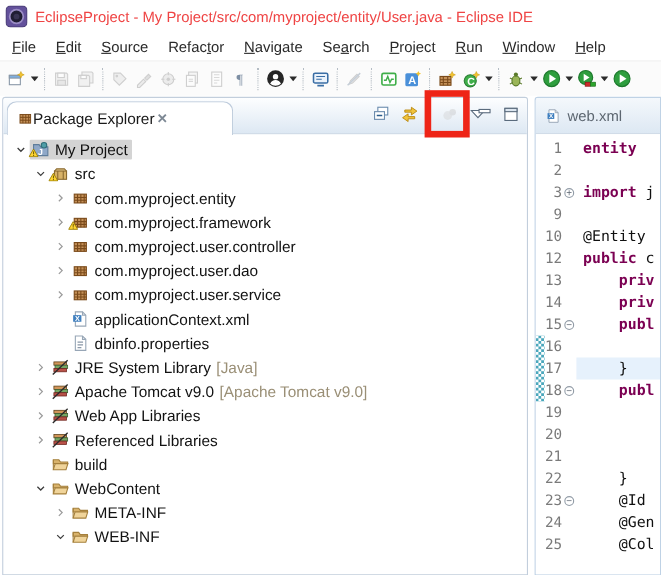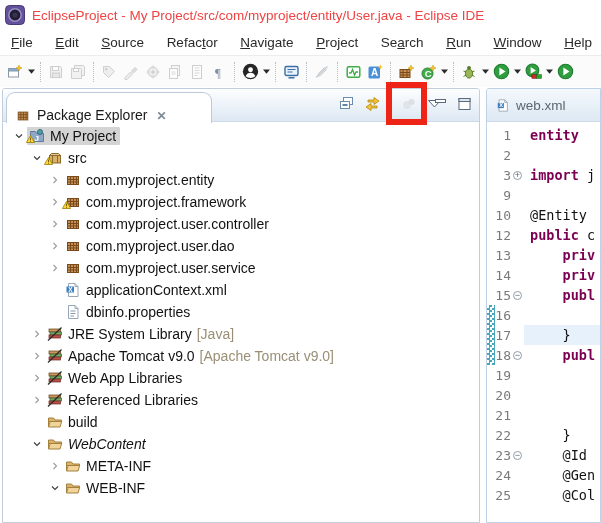--- a/index.html
+++ b/index.html
@@ -5,38 +5,38 @@
   * { box-sizing: border-box; }
   html,body { margin:0; padding:0; }
   body {
     width:601px; height:523px; overflow:hidden; position:relative;
     background:#ffffff; font-family:"Liberation Sans", sans-serif;
   }
   
   .titlebar { height:30px; display:flex; align-items:center; gap:7px; padding-left:5px; background:#fff; }
   .title-text { font-size:13.5px; color:#ef4444; white-space:nowrap; }
   
-  .menubar { height:26px; display:flex; align-items:center; padding-left:2px; background:#fff; border-bottom:1px solid #ececec;justify-content:space-between; }
+  .menubar { height:26px; display:flex; align-items:center; padding-left:2px; background:#fff; border-bottom:1px solid #ececec; }
   .menu-item { padding:3px 9px; font-size:13.5px; color:#2a2a2a; }
   .menu-item u { text-decoration:underline; }
   
   .toolbar { height:31px; display:flex; align-items:center; padding-left:4px; background:#fbfbfb; overflow:hidden; }
   .tb-sep { width:1px; height:20px; border-left:1px dotted #b4bcc4; margin:0 4px; flex:none; }
   .tb-btn { width:22px; height:24px; display:flex; align-items:center; justify-content:center; flex:none; }
   .tb-btn.disabled { opacity:.45; filter:grayscale(60%); }
   .tb-caret { width:10px; display:flex; align-items:center; justify-content:center; flex:none; }
   
   .left-panel { position:absolute; left:2px; top:88px; width:478px; height:435px;
     background:#fff; border:1px solid #c2cedc; border-radius:3px 3px 0 0; overflow:hidden; }
   .right-panel { position:absolute; left:486px; top:88px; width:115px; height:435px;
     background:#fff; border:1px solid #bfd2e5; border-radius:3px 0 0 0; overflow:hidden; }
   .view-header { position:relative; height:33px; background:linear-gradient(#fdfeff,#dde8f3); border-bottom:1px solid #cdd9e6; }
   .pe-tab { position:absolute; left:3px; top:3px; height:31px; width:206px; background:#fff;
     border:1px solid #bccadb; border-bottom:none; border-radius:9px 9px 0 0;
-    display:flex; align-items:flex-end; gap:7px; padding:0 9px; font-size:14px; color:#1a1a1a; }
+    display:flex; align-items:center; padding:0 9px; font-size:14px; color:#1a1a1a; }
   .pe-close { color:#7d8894; font-size:12px; font-weight:bold; margin-left:2px; }
   .pe-toolbar { position:absolute; right:36px; top:4px; display:flex; align-items:center; gap:7px; }
   .pe-winbtns { position:absolute; right:6px; top:4px; display:flex; align-items:center; gap:6px; }
   .vt-btn { width:18px; height:22px; display:flex; align-items:center; justify-content:center; }
   .vt-btn.disabled { opacity:.4; filter:grayscale(80%); }
   .vt-sep { width:1px; height:16px; background:#9fb0c2; margin:0 2px; }
   
   .tree { padding-top:3px; height:401px; overflow:hidden; }
   .tree-row { display:flex; align-items:center; height:22px; font-size:14px; color:#121212; white-space:nowrap; }
   .expander { width:16px; height:16px; flex:none; display:flex; align-items:center; justify-content:center; }
@@ -78,22 +78,22 @@
   </span>
   <span class="title-text">EclipseProject - My Project/src/com/myproject/entity/User.java - Eclipse IDE</span>
 </div>
 
 <div class="menubar">
     <span class="menu-item"><u>F</u>ile</span>
     <span class="menu-item"><u>E</u>dit</span>
     <span class="menu-item"><u>S</u>ource</span>
     <span class="menu-item">Refac<u>t</u>or</span>
     <span class="menu-item"><u>N</u>avigate</span>
+    <span class="menu-item">Se<u>a</u>rch</span>
     <span class="menu-item"><u>P</u>roject</span>
-    <span class="menu-item">Se<u>a</u>rch</span>
     <span class="menu-item"><u>R</u>un</span>
     <span class="menu-item"><u>W</u>indow</span>
     <span class="menu-item"><u>H</u>elp</span>
   </div>
 
 <div class="toolbar">
     <span class="tb-btn">
       <svg width="16" height="16" viewBox="0 0 16 16">
         <rect x="1.5" y="4.5" width="10" height="8.5" fill="#fff" stroke="#8a98a8"></rect>
         <rect x="1.5" y="4.5" width="10" height="2.5" fill="#7fb0e0" stroke="#8a98a8"></rect>
@@ -524,21 +524,21 @@
         <span class="expander"></span>
         <span class="row-inner">
           <span class="tree-icon"><svg width="16" height="16" viewBox="0 0 16 16">
               <path d="M1.5 4h5l1.5 2h6.5v1.5h-13z" fill="#d9b36c" stroke="#a5803c"></path>
               <path d="M1.5 13h11.5l1.7-5.5H3.2z" fill="#f0d49a" stroke="#a5803c"></path>
               <path d="M1.5 13V4" stroke="#a5803c"></path>
             </svg></span>
           <span>build</span>
         </span>
       </div>
-      <div class="tree-row" style="padding-left: 26px; font-style: italic;">
+      <div class="tree-row" style="padding-left: 26px;">
         <span class="expander">
           <svg width="12" height="12" viewBox="0 0 16 16">
             <path d="M4 6l4 4 4-4" fill="none" stroke="#3c3c3c" stroke-width="1.5"></path>
           </svg>
         </span>
         <span class="row-inner">
           <span class="tree-icon"><svg width="16" height="16" viewBox="0 0 16 16">
               <path d="M1.5 4h5l1.5 2h6.5v1.5h-13z" fill="#d9b36c" stroke="#a5803c"></path>
               <path d="M1.5 13h11.5l1.7-5.5H3.2z" fill="#f0d49a" stroke="#a5803c"></path>
               <path d="M1.5 13V4" stroke="#a5803c"></path>

